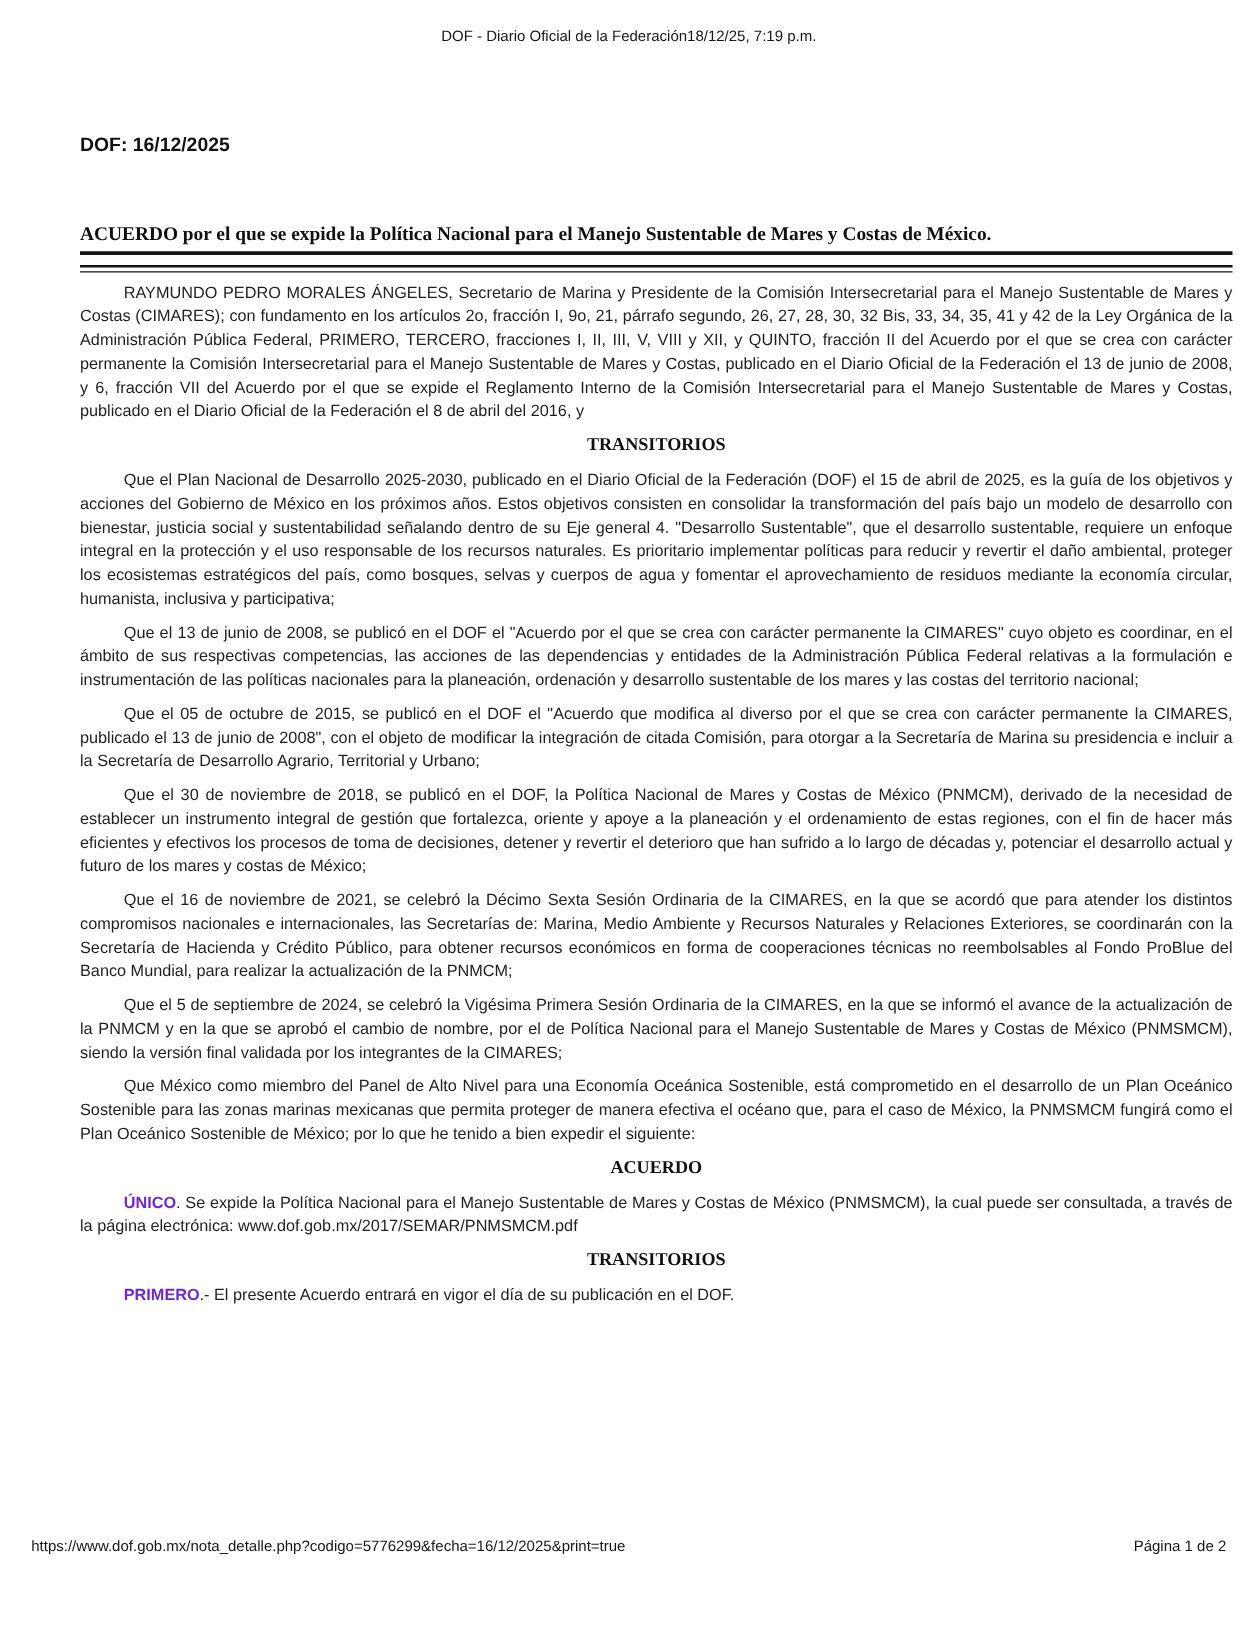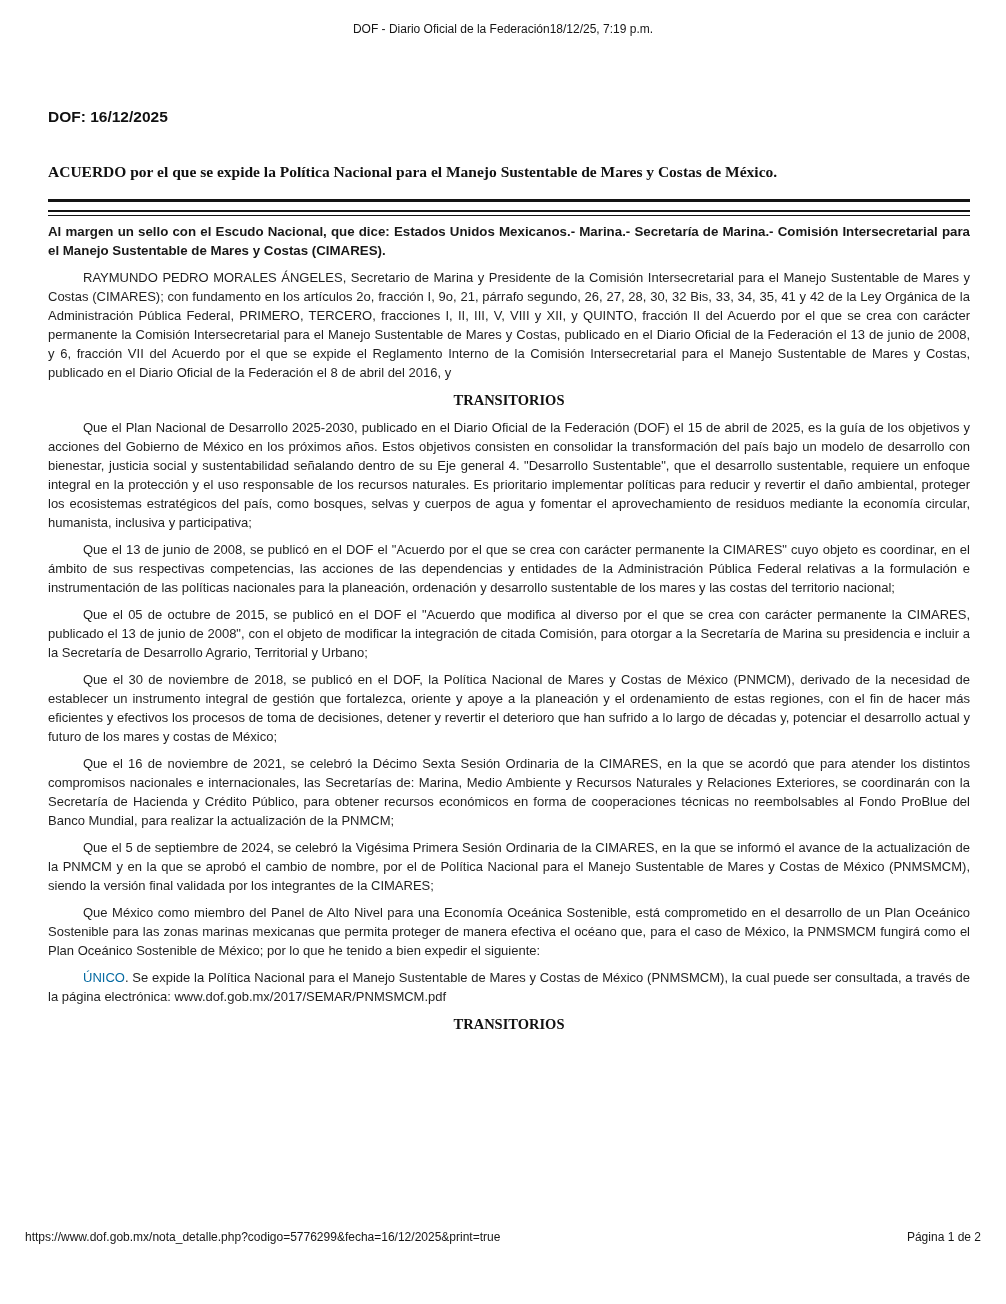--- a/index.html
+++ b/index.html
@@ -21,34 +21,34 @@
     left: 25px;
     right: 25px;
     display: flex;
     justify-content: center;
     font-size: 12px;
     color: #161616;
   }
   .content {
     position: absolute;
     top: 107px;
-    left: 48px;
+    left: 64px;
     width: 922px;
   }
   .date-title {
     font-size: 15.5px;
     font-weight: bold;
     color: #111;
     margin: 0;
     line-height: 19px;
   }
   .main-title-wrap {
-    margin-top: 36px;
+    margin-top: 52px;
     border-bottom: 3px solid #141414;
-    padding-bottom: 18px;
+    padding-bottom: 4px;
   }
   .main-title {
     font-family: "Liberation Serif", serif;
     font-size: 15.5px;
     font-weight: bold;
     color: #111;
     margin: 0;
     line-height: 19px;
   }
   .double-rule {
@@ -76,22 +76,22 @@
   .center-heading {
     font-family: "Liberation Serif", serif;
     font-size: 14.5px;
     font-weight: bold;
     color: #111;
     text-align: center;
     line-height: 19px;
     margin: 9px 0 8px 0;
   }
   .lead {
-    font-weight: normal;
-    color: #0369a1;
+    font-weight: bold;
+    color: #6d28d9;
   }
   .print-footer {
     position: absolute;
     top: 1230px;
     left: 25px;
     right: 25px;
     display: flex;
     justify-content: space-between;
     font-size: 12px;
     color: #161616;
@@ -106,38 +106,39 @@
 </div>
 
 <div class="content">
   <h1 class="date-title">DOF: 16/12/2025</h1>
 
   <div class="main-title-wrap">
     <h2 class="main-title">ACUERDO por el que se expide la Política Nacional para el Manejo Sustentable de Mares y Costas de México.</h2>
   </div>
   <div class="double-rule"></div>
 
-  <p class="al-margen">Al margen un sello con el Escudo Nacional, que dice: Estados Unidos Mexicanos.- Marina.- Secretaría de Marina.- Comisión Intersecretarial para el Manejo Sustentable de Mares y Costas (CIMARES).</p>
 
   <p class="body-para">RAYMUNDO PEDRO MORALES ÁNGELES, Secretario de Marina y Presidente de la Comisión Intersecretarial para el Manejo Sustentable de Mares y Costas (CIMARES); con fundamento en los artículos 2o, fracción I, 9o, 21, párrafo segundo, 26, 27, 28, 30, 32 Bis, 33, 34, 35, 41 y 42 de la Ley Orgánica de la Administración Pública Federal, PRIMERO, TERCERO, fracciones I, II, III, V, VIII y XII, y QUINTO, fracción II del Acuerdo por el que se crea con carácter permanente la Comisión Intersecretarial para el Manejo Sustentable de Mares y Costas, publicado en el Diario Oficial de la Federación el 13 de junio de 2008, y 6, fracción VII del Acuerdo por el que se expide el Reglamento Interno de la Comisión Intersecretarial para el Manejo Sustentable de Mares y Costas, publicado en el Diario Oficial de la Federación el 8 de abril del 2016, y</p>
 
   <h3 class="center-heading">TRANSITORIOS</h3>
 
   <p class="body-para">Que el Plan Nacional de Desarrollo 2025-2030, publicado en el Diario Oficial de la Federación (DOF) el 15 de abril de 2025, es la guía de los objetivos y acciones del Gobierno de México en los próximos años. Estos objetivos consisten en consolidar la transformación del país bajo un modelo de desarrollo con bienestar, justicia social y sustentabilidad señalando dentro de su Eje general 4. "Desarrollo Sustentable", que el desarrollo sustentable, requiere un enfoque integral en la protección y el uso responsable de los recursos naturales. Es prioritario implementar políticas para reducir y revertir el daño ambiental, proteger los ecosistemas estratégicos del país, como bosques, selvas y cuerpos de agua y fomentar el aprovechamiento de residuos mediante la economía circular, humanista, inclusiva y participativa;</p>
   <p class="body-para">Que el 13 de junio de 2008, se publicó en el DOF el "Acuerdo por el que se crea con carácter permanente la CIMARES" cuyo objeto es coordinar, en el ámbito de sus respectivas competencias, las acciones de las dependencias y entidades de la Administración Pública Federal relativas a la formulación e instrumentación de las políticas nacionales para la planeación, ordenación y desarrollo sustentable de los mares y las costas del territorio nacional;</p>
   <p class="body-para">Que el 05 de octubre de 2015, se publicó en el DOF el "Acuerdo que modifica al diverso por el que se crea con carácter permanente la CIMARES, publicado el 13 de junio de 2008", con el objeto de modificar la integración de citada Comisión, para otorgar a la Secretaría de Marina su presidencia e incluir a la Secretaría de Desarrollo Agrario, Territorial y Urbano;</p>
   <p class="body-para">Que el 30 de noviembre de 2018, se publicó en el DOF, la Política Nacional de Mares y Costas de México (PNMCM), derivado de la necesidad de establecer un instrumento integral de gestión que fortalezca, oriente y apoye a la planeación y el ordenamiento de estas regiones, con el fin de hacer más eficientes y efectivos los procesos de toma de decisiones, detener y revertir el deterioro que han sufrido a lo largo de décadas y, potenciar el desarrollo actual y futuro de los mares y costas de México;</p>
   <p class="body-para">Que el 16 de noviembre de 2021, se celebró la Décimo Sexta Sesión Ordinaria de la CIMARES, en la que se acordó que para atender los distintos compromisos nacionales e internacionales, las Secretarías de: Marina, Medio Ambiente y Recursos Naturales y Relaciones Exteriores, se coordinarán con la Secretaría de Hacienda y Crédito Público, para obtener recursos económicos en forma de cooperaciones técnicas no reembolsables al Fondo ProBlue del Banco Mundial, para realizar la actualización de la PNMCM;</p>
   <p class="body-para">Que el 5 de septiembre de 2024, se celebró la Vigésima Primera Sesión Ordinaria de la CIMARES, en la que se informó el avance de la actualización de la PNMCM y en la que se aprobó el cambio de nombre, por el de Política Nacional para el Manejo Sustentable de Mares y Costas de México (PNMSMCM), siendo la versión final validada por los integrantes de la CIMARES;</p>
   <p class="body-para">Que México como miembro del Panel de Alto Nivel para una Economía Oceánica Sostenible, está comprometido en el desarrollo de un Plan Oceánico Sostenible para las zonas marinas mexicanas que permita proteger de manera efectiva el océano que, para el caso de México, la PNMSMCM fungirá como el Plan Oceánico Sostenible de México; por lo que he tenido a bien expedir el siguiente:</p>
 
+  <h3 class="center-heading">ACUERDO</h3>
 
   <p class="body-para"><span class="lead">ÚNICO</span><span>. Se expide la Política Nacional para el Manejo Sustentable de Mares y Costas de México (PNMSMCM), la cual puede ser consultada, a través de la página electrónica: www.dof.gob.mx/2017/SEMAR/PNMSMCM.pdf</span></p>
 
   <h3 class="center-heading">TRANSITORIOS</h3>
 
+  <p class="body-para"><span class="lead">PRIMERO</span><span>.- El presente Acuerdo entrará en vigor el día de su publicación en el DOF.</span></p>
 
 </div>
 
 <div class="print-footer">
   <span>https://www.dof.gob.mx/nota_detalle.php?codigo=5776299&amp;fecha=16/12/2025&amp;print=true</span>
   <span>Página 1 de 2</span>
 </div>
 
 </body></html>

